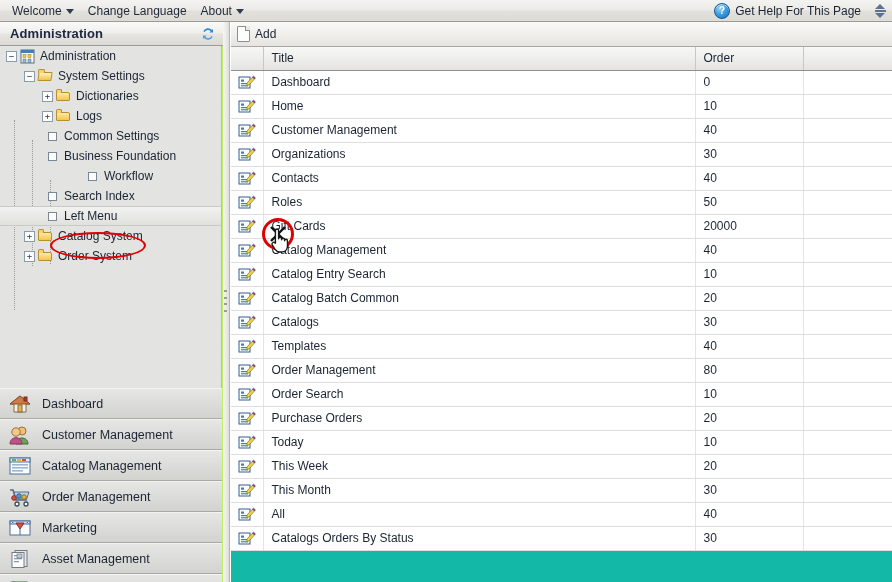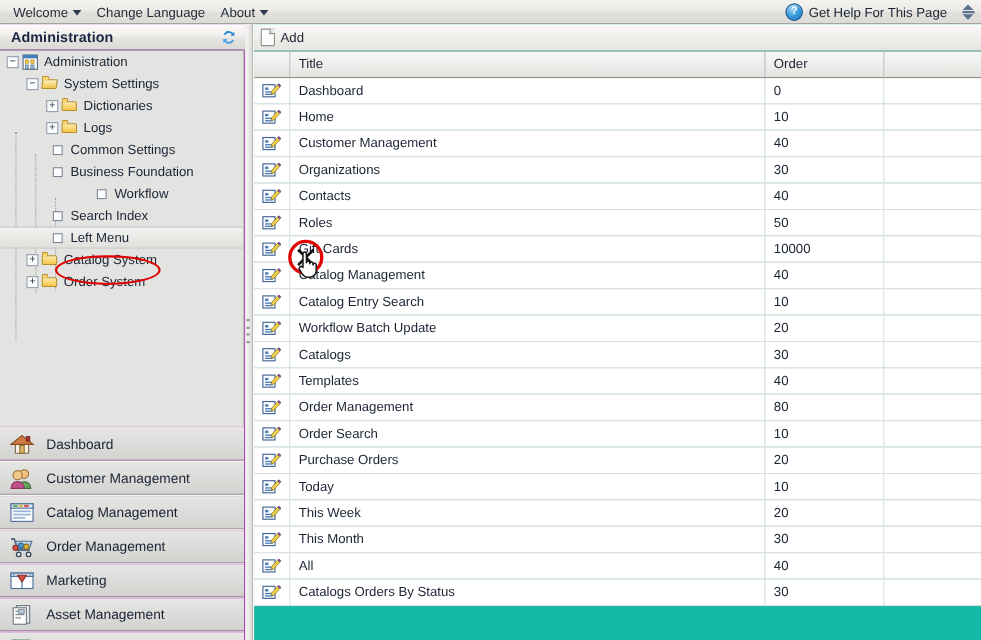--- a/index.html
+++ b/index.html
@@ -45,21 +45,21 @@
     align-items:center;justify-content:center;gap:1px;margin-left:6px;cursor:pointer;
   }
   .updown i{display:block;width:0;height:0;}
   .updown .up{border-left:5px solid transparent;border-right:5px solid transparent;border-bottom:5px solid #5d7490;}
   .updown .bar{width:11px;height:2px;background:#5d7490;}
   .updown .dn{border-left:5px solid transparent;border-right:5px solid transparent;border-top:5px solid #5d7490;}
 
   
   .leftpanel{
     position:absolute;left:0;top:22px;width:223px;height:560px;
-    background:#a21caf;box-sizing:border-box;
+    background:#bef264;box-sizing:border-box;
   }
   .lp-header{
     height:24px;width:223px;box-sizing:border-box;
     background:linear-gradient(to bottom,#fafaf9 0%,#f0efec 45%,#e6e4e0 55%,#dcdad5 100%);
     border-bottom:1px solid #9b9b97;
     display:flex;align-items:center;padding:0 6px 0 10px;
   }
   .lp-title{font-size:13px;font-weight:bold;color:#1b2740;letter-spacing:.1px;}
   .refresh-icon{margin-left:auto;width:18px;height:18px;display:flex;align-items:center;justify-content:center;cursor:pointer;}
 
@@ -531,21 +531,21 @@
         <tr>
             <td class="c-icon"><span class="edit-icon"><svg width="18" height="15" viewBox="0 0 18 15">
                   <rect x="1" y="2" width="11" height="11" fill="#fdfdfd" stroke="#3a5d8f"></rect>
                   <rect x="3" y="4.5" width="3" height="2.2" fill="#4a7ab5"></rect>
                   <rect x="3" y="8" width="7" height="1.2" fill="#4a7ab5"></rect>
                   <rect x="3" y="10.2" width="7" height="1.2" fill="#4a7ab5"></rect>
                   <polygon points="9,8 14.5,2 16.5,4 11,10 8.7,10.6" fill="#f2d24a" stroke="#8a7418" stroke-width=".7"></polygon>
                   <polygon points="14.5,2 16.5,4 17.3,2.8 15.6,1.2" fill="#8c4fa8" stroke="#5a2a70" stroke-width=".6"></polygon>
                 </svg></span></td>
             <td class="c-title ind1">Gift Cards</td>
-            <td class="c-order">10000</td>
+            <td class="c-order">20000</td>
             <td class="c-blank"></td>
           </tr>
         <tr>
             <td class="c-icon"><span class="edit-icon"><svg width="18" height="15" viewBox="0 0 18 15">
                   <rect x="1" y="2" width="11" height="11" fill="#fdfdfd" stroke="#3a5d8f"></rect>
                   <rect x="3" y="4.5" width="3" height="2.2" fill="#4a7ab5"></rect>
                   <rect x="3" y="8" width="7" height="1.2" fill="#4a7ab5"></rect>
                   <rect x="3" y="10.2" width="7" height="1.2" fill="#4a7ab5"></rect>
                   <polygon points="9,8 14.5,2 16.5,4 11,10 8.7,10.6" fill="#f2d24a" stroke="#8a7418" stroke-width=".7"></polygon>
                   <polygon points="14.5,2 16.5,4 17.3,2.8 15.6,1.2" fill="#8c4fa8" stroke="#5a2a70" stroke-width=".6"></polygon>
@@ -569,21 +569,21 @@
           </tr>
         <tr>
             <td class="c-icon"><span class="edit-icon"><svg width="18" height="15" viewBox="0 0 18 15">
                   <rect x="1" y="2" width="11" height="11" fill="#fdfdfd" stroke="#3a5d8f"></rect>
                   <rect x="3" y="4.5" width="3" height="2.2" fill="#4a7ab5"></rect>
                   <rect x="3" y="8" width="7" height="1.2" fill="#4a7ab5"></rect>
                   <rect x="3" y="10.2" width="7" height="1.2" fill="#4a7ab5"></rect>
                   <polygon points="9,8 14.5,2 16.5,4 11,10 8.7,10.6" fill="#f2d24a" stroke="#8a7418" stroke-width=".7"></polygon>
                   <polygon points="14.5,2 16.5,4 17.3,2.8 15.6,1.2" fill="#8c4fa8" stroke="#5a2a70" stroke-width=".6"></polygon>
                 </svg></span></td>
-            <td class="c-title ind1">Workflow Batch Update</td>
+            <td class="c-title ind1">Catalog Batch Common</td>
             <td class="c-order">20</td>
             <td class="c-blank"></td>
           </tr>
         <tr>
             <td class="c-icon"><span class="edit-icon"><svg width="18" height="15" viewBox="0 0 18 15">
                   <rect x="1" y="2" width="11" height="11" fill="#fdfdfd" stroke="#3a5d8f"></rect>
                   <rect x="3" y="4.5" width="3" height="2.2" fill="#4a7ab5"></rect>
                   <rect x="3" y="8" width="7" height="1.2" fill="#4a7ab5"></rect>
                   <rect x="3" y="10.2" width="7" height="1.2" fill="#4a7ab5"></rect>
                   <polygon points="9,8 14.5,2 16.5,4 11,10 8.7,10.6" fill="#f2d24a" stroke="#8a7418" stroke-width=".7"></polygon>

